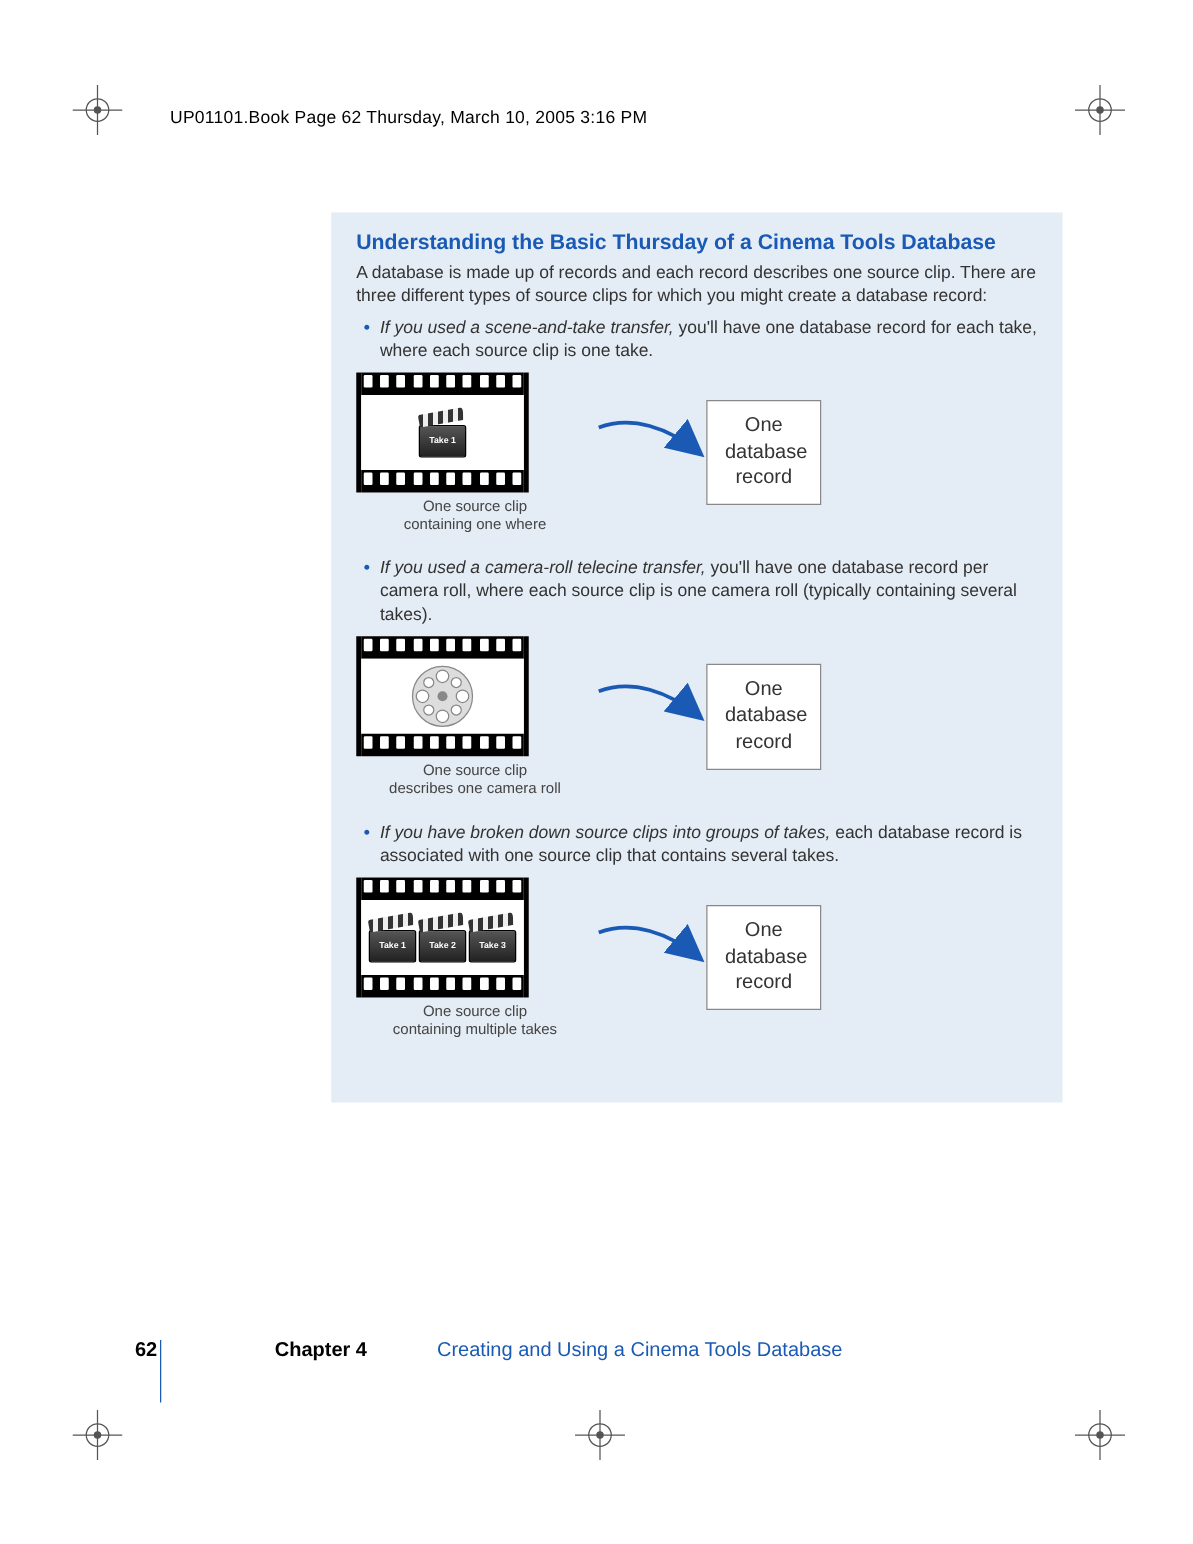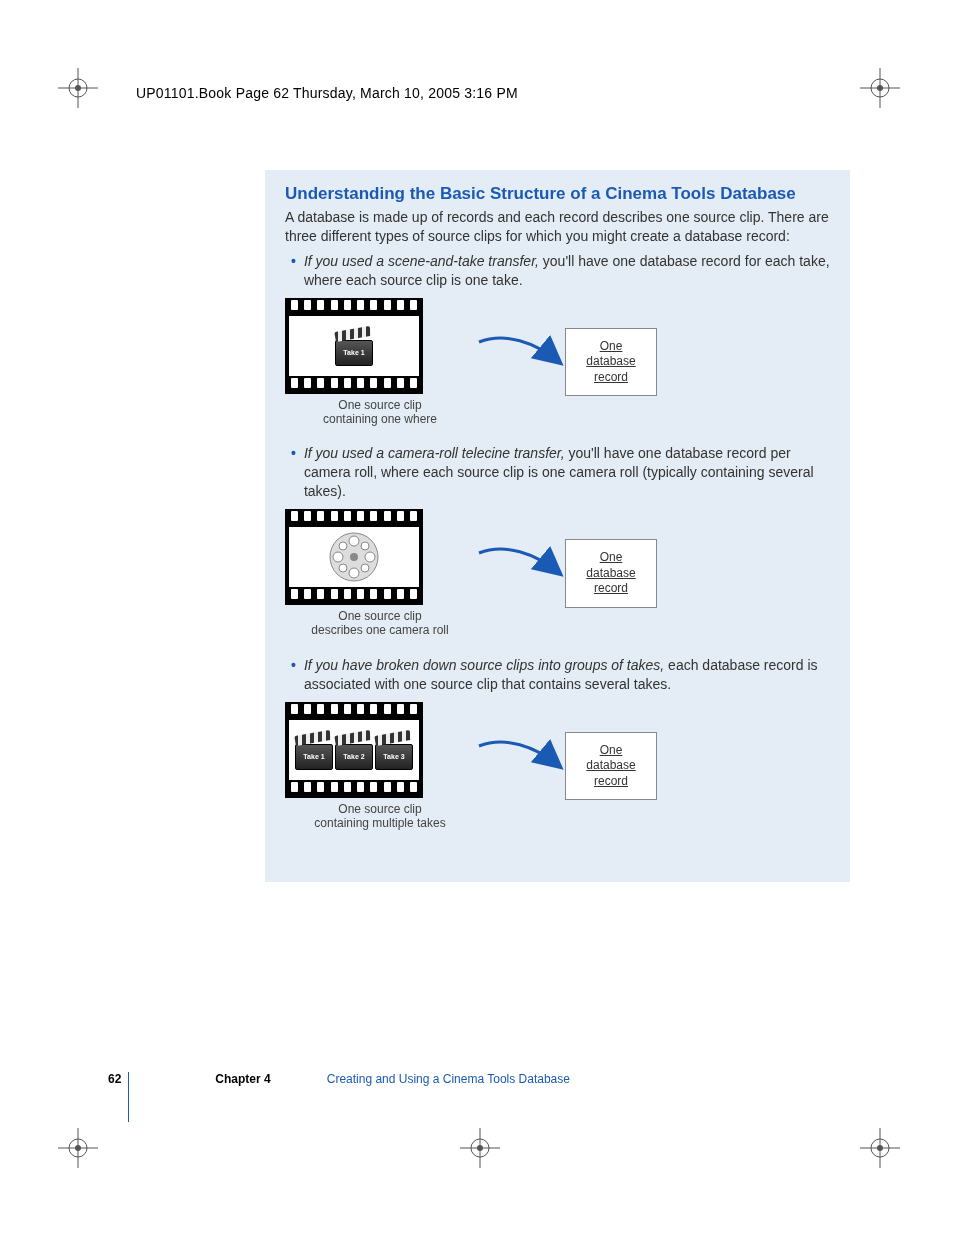--- a/index.html
+++ b/index.html
@@ -122,34 +122,33 @@
   .arrow-block {
     width: 90px;
     position: relative;
     height: 60px;
   }
   .arrow-block svg { width: 100%; height: 100%; overflow: visible; }
   .recbox {
     border: 1px solid #888;
     background: #fff;
     padding: 10px 14px;
-    font-size: 12px;
+    font-size: 16px;
     text-align: center;
     line-height: 1.3;
     width: 62px;
-    text-decoration: underline;
   }
   .footer {
     position: absolute;
     top: 1072px;
     left: 108px;
     display: flex;
     align-items: center;
     gap: 12px;
-    font-size: 12px;
+    font-size: 16px;
   }
   .footer .pg { font-weight: bold; color: #000; }
   .footer .chap { font-weight: bold; color: #000; }
   .footer .chaptitle { color: #1a5ab5; margin-left: 44px; }
   .side-rule {
     position: absolute;
     left: 128px;
     top: 1072px;
     width: 1px;
     height: 50px;
@@ -196,21 +195,21 @@
       <circle cx="20" cy="20" r="9" fill="none" stroke="#555"></circle>
       <circle cx="20" cy="20" r="3" fill="#555"></circle>
       <line x1="20" y1="0" x2="20" y2="40" stroke="#555"></line>
       <line x1="0" y1="20" x2="40" y2="20" stroke="#555"></line>
     </svg>
 </div>
 
 <div class="header-line">UP01101.Book  Page 62  Thursday, March 10, 2005  3:16 PM</div>
 
 <div class="main-box">
-  <h2>Understanding the Basic Structure of a Cinema Tools Database</h2>
+  <h2>Understanding the Basic Thursday of a Cinema Tools Database</h2>
   <p class="intro">A database is made up of records and each record describes one source clip. There are three different types of source clips for which you might create a database record:</p>
 
   <div class="bullet">
     <span class="dot">•</span>
     <span class="txt"><em>If you used a scene-and-take transfer,</em><span> you'll have one database record for each take, where each source clip is one take.</span></span>
   </div>
 
   <div class="diagram-wrap">
     <div class="diagram">
       <div>

